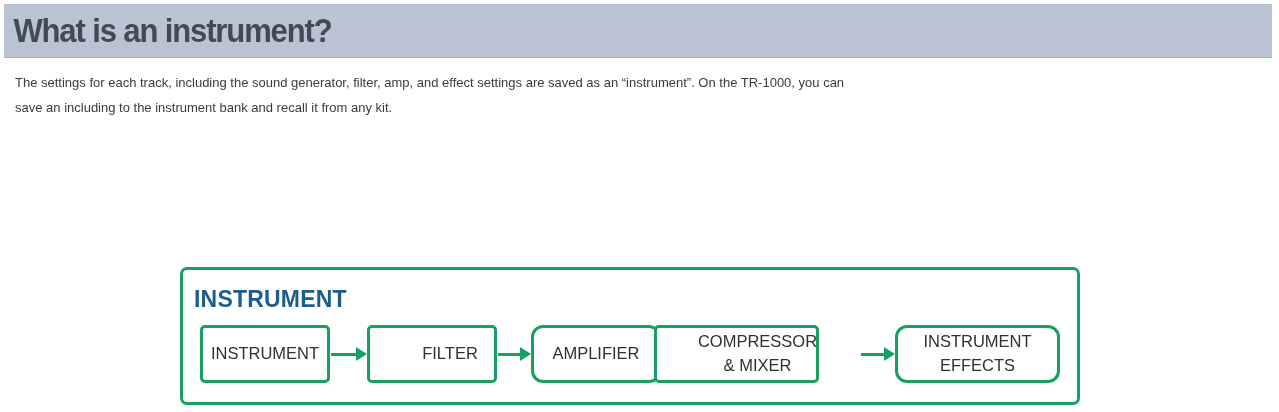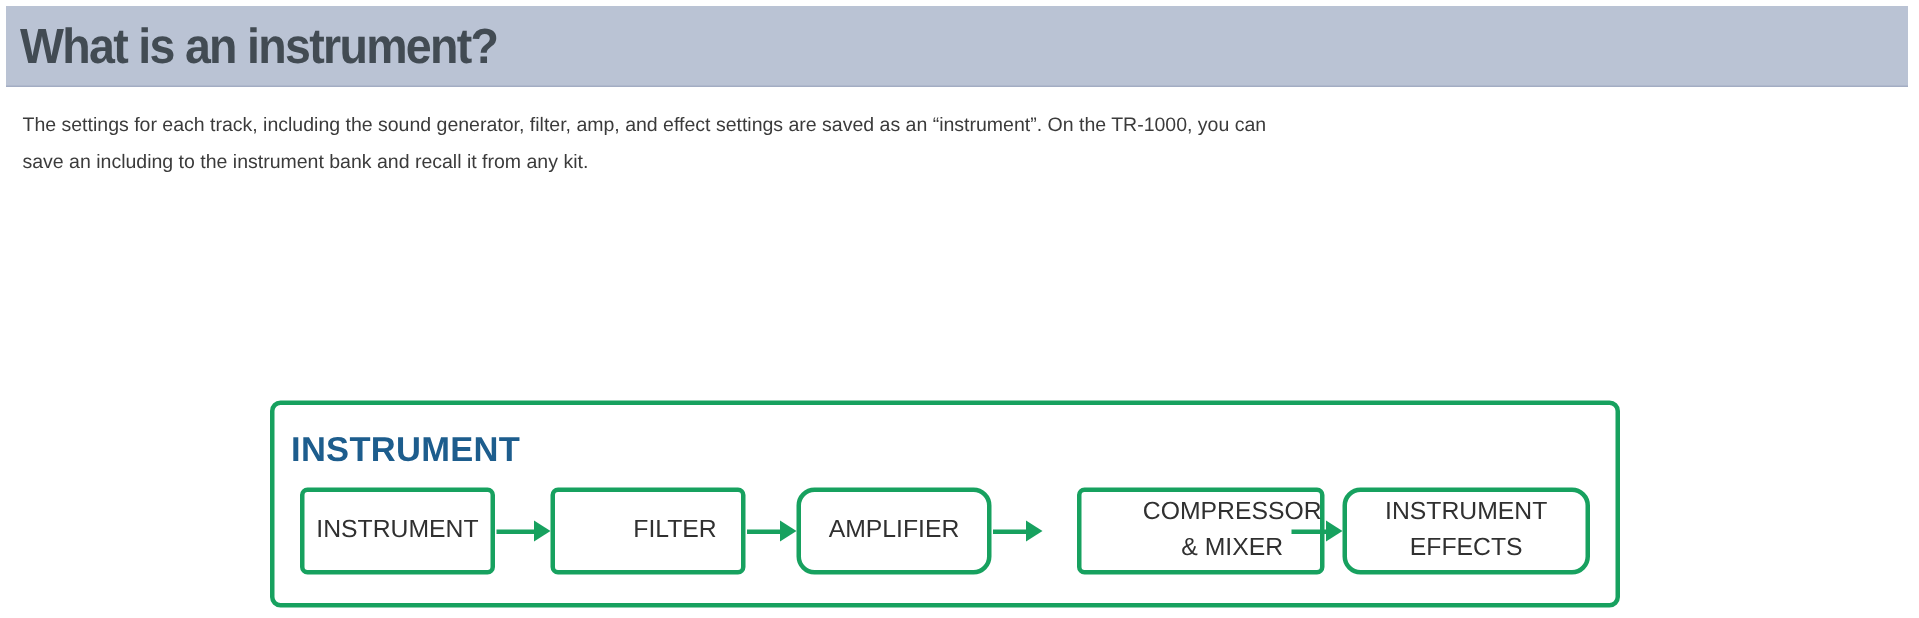--- a/index.html
+++ b/index.html
@@ -75,21 +75,21 @@
     display: flex; align-items: center; justify-content: center;
     text-align: center;
     font-size: 16.5px;
     line-height: 1.45;
     color: var(--box-text);
     padding: 2px 6px;
   }
   .box-generator  { left: 200px; width: 130px; }
   .box-filter     { left: 367px; width: 130px; padding-left: 42px; }
   .box-amplifier  { left: 531px; width: 130px; border-radius: 12px; }
-  .box-compressor { left: 718px; width: 165px; padding-left: 48px; }
+  .box-compressor { left: 654px; width: 165px; padding-left: 48px; }
   .box-ifx        { left: 895px; width: 165px; border-radius: 12px; }
 
   .flow-arrow {
     position: absolute;
     top: 347px; height: 14px;
     display: flex; align-items: center;
   }
   .arrow-1 { left: 331px; width: 36px; }
   .arrow-2 { left: 498px; width: 33px; }
   .arrow-3 { left: 662px; width: 33px; }

